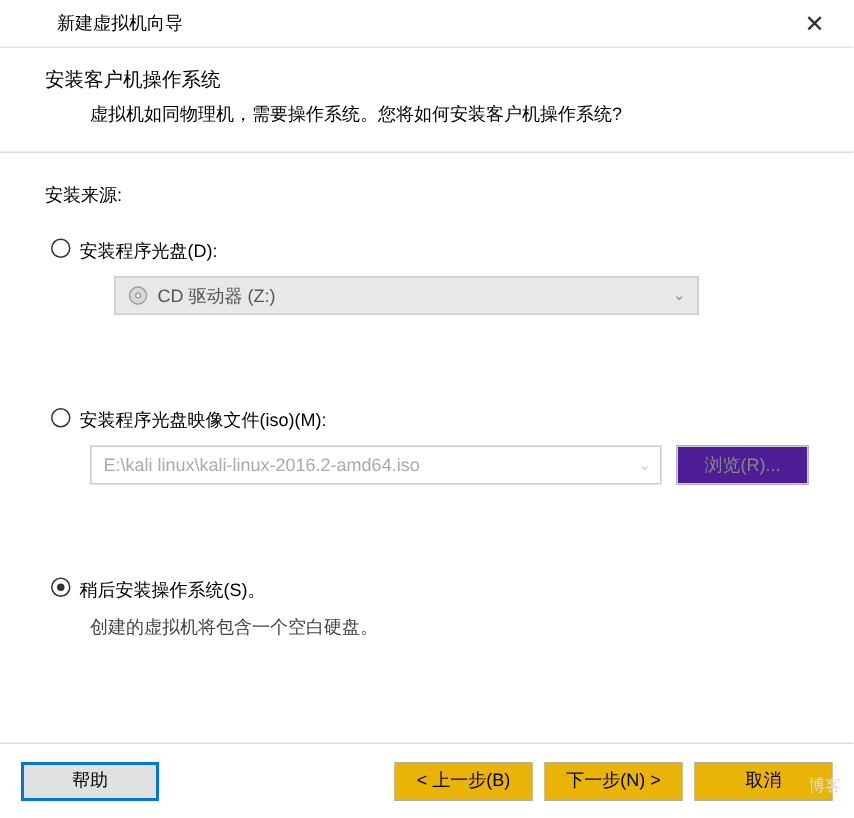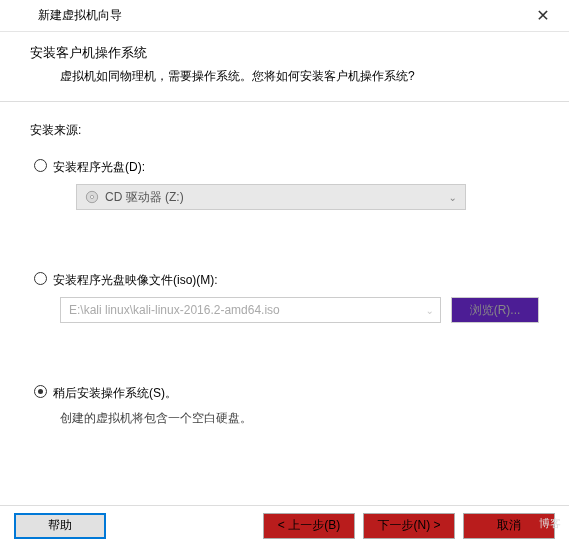--- a/index.html
+++ b/index.html
@@ -124,32 +124,32 @@
       cursor: default;
     }
     .option-desc {
       margin-left: 26px;
       margin-top: 8px;
       color: #444;
     }
     .gap1 { height: 50px; }
     .gap2 { height: 50px; }
     .footer {
-      height: 40px;
+      height: 50px;
       border-top: 1px solid #ddd;
       display: flex;
       align-items: center;
       padding: 0 14px;
       gap: 8px;
     }
     .btn {
       height: 26px;
       min-width: 92px;
       border: 1px solid #adadad;
-      background: #b91c1c;
+      background: #eab308;
       display: flex;
       align-items: center;
       justify-content: center;
       cursor: pointer;
       font-size: 12px;
       padding: 0 10px;
     }
     .btn.help { border: 2px solid #0078d7; background: #e1e1e1; }
     .spacer { flex: 1; }
     .watermark {

